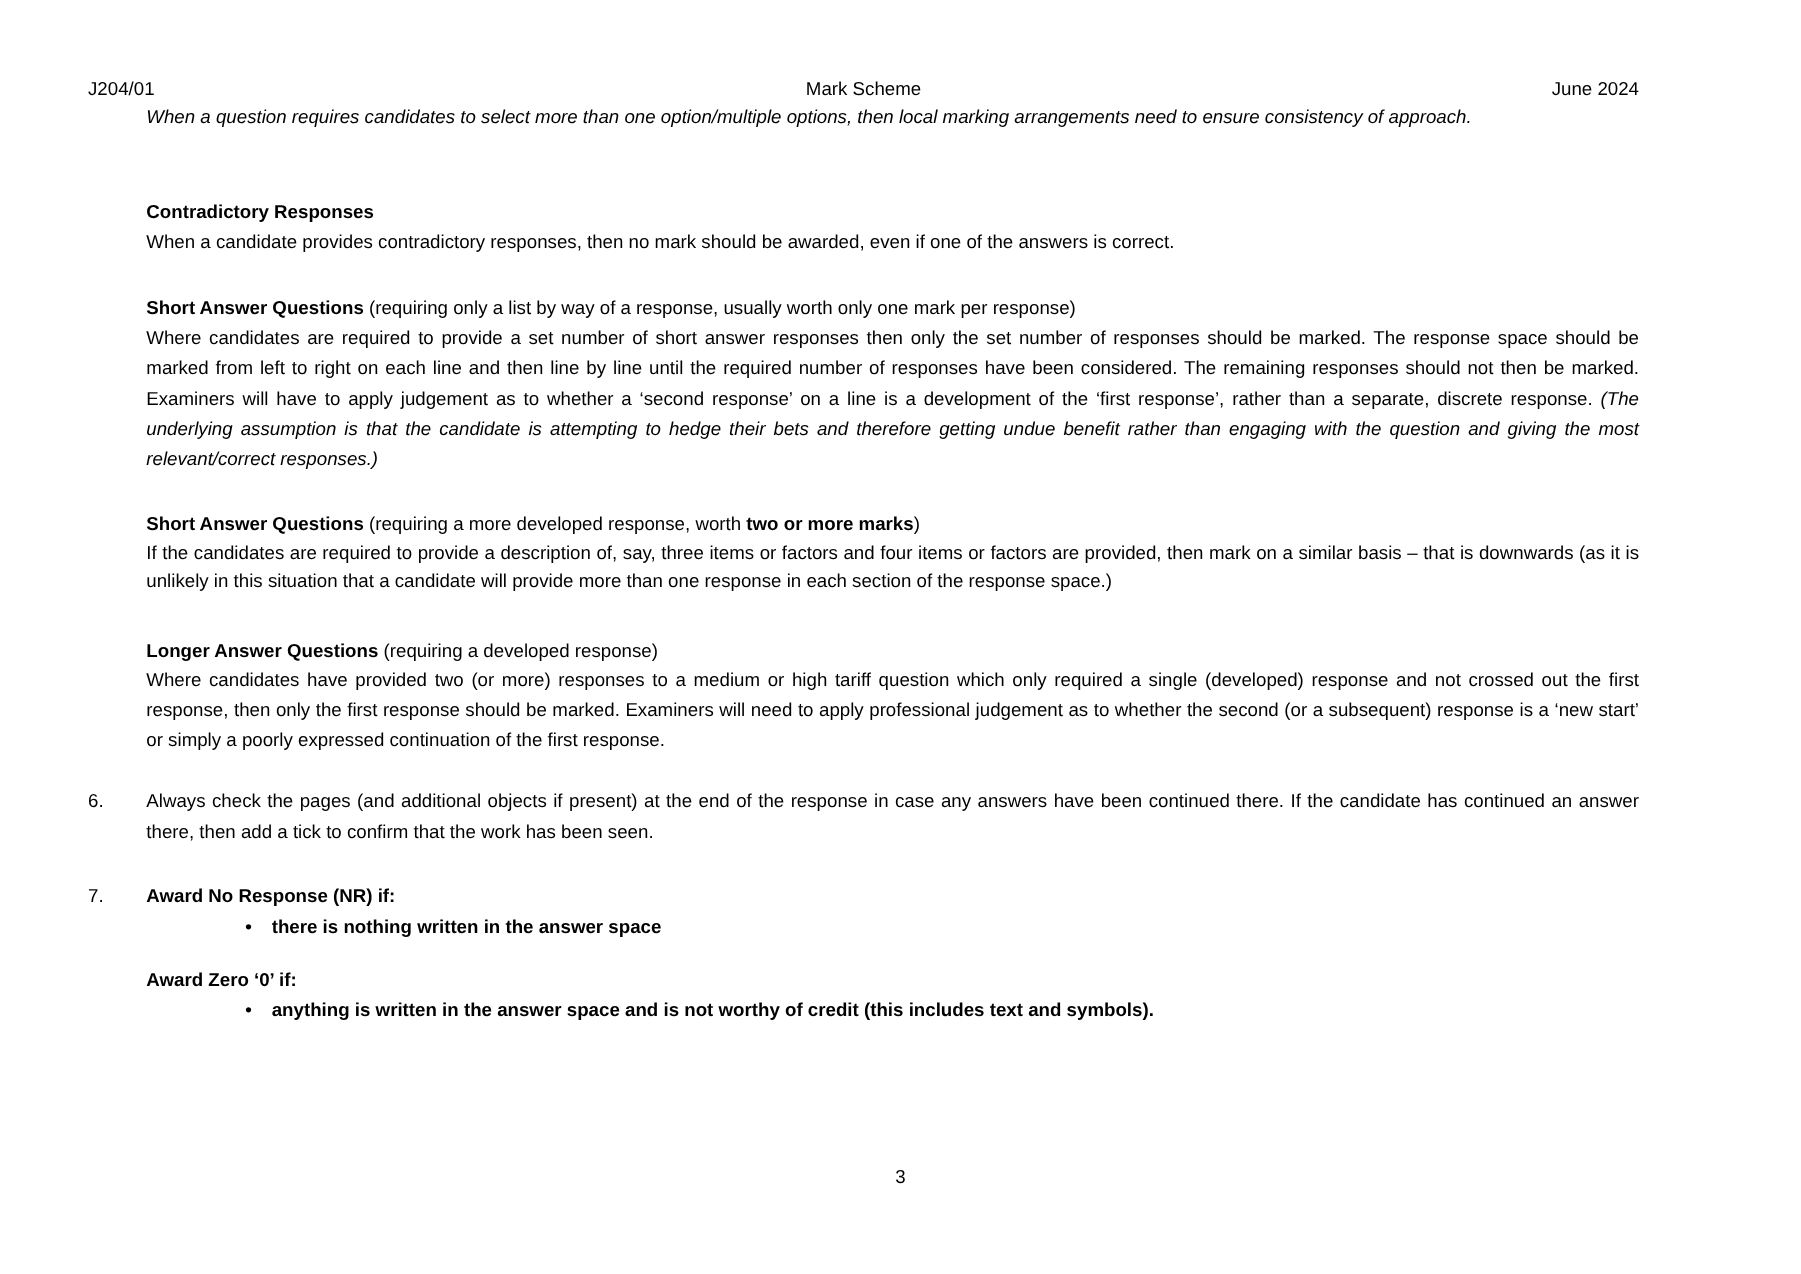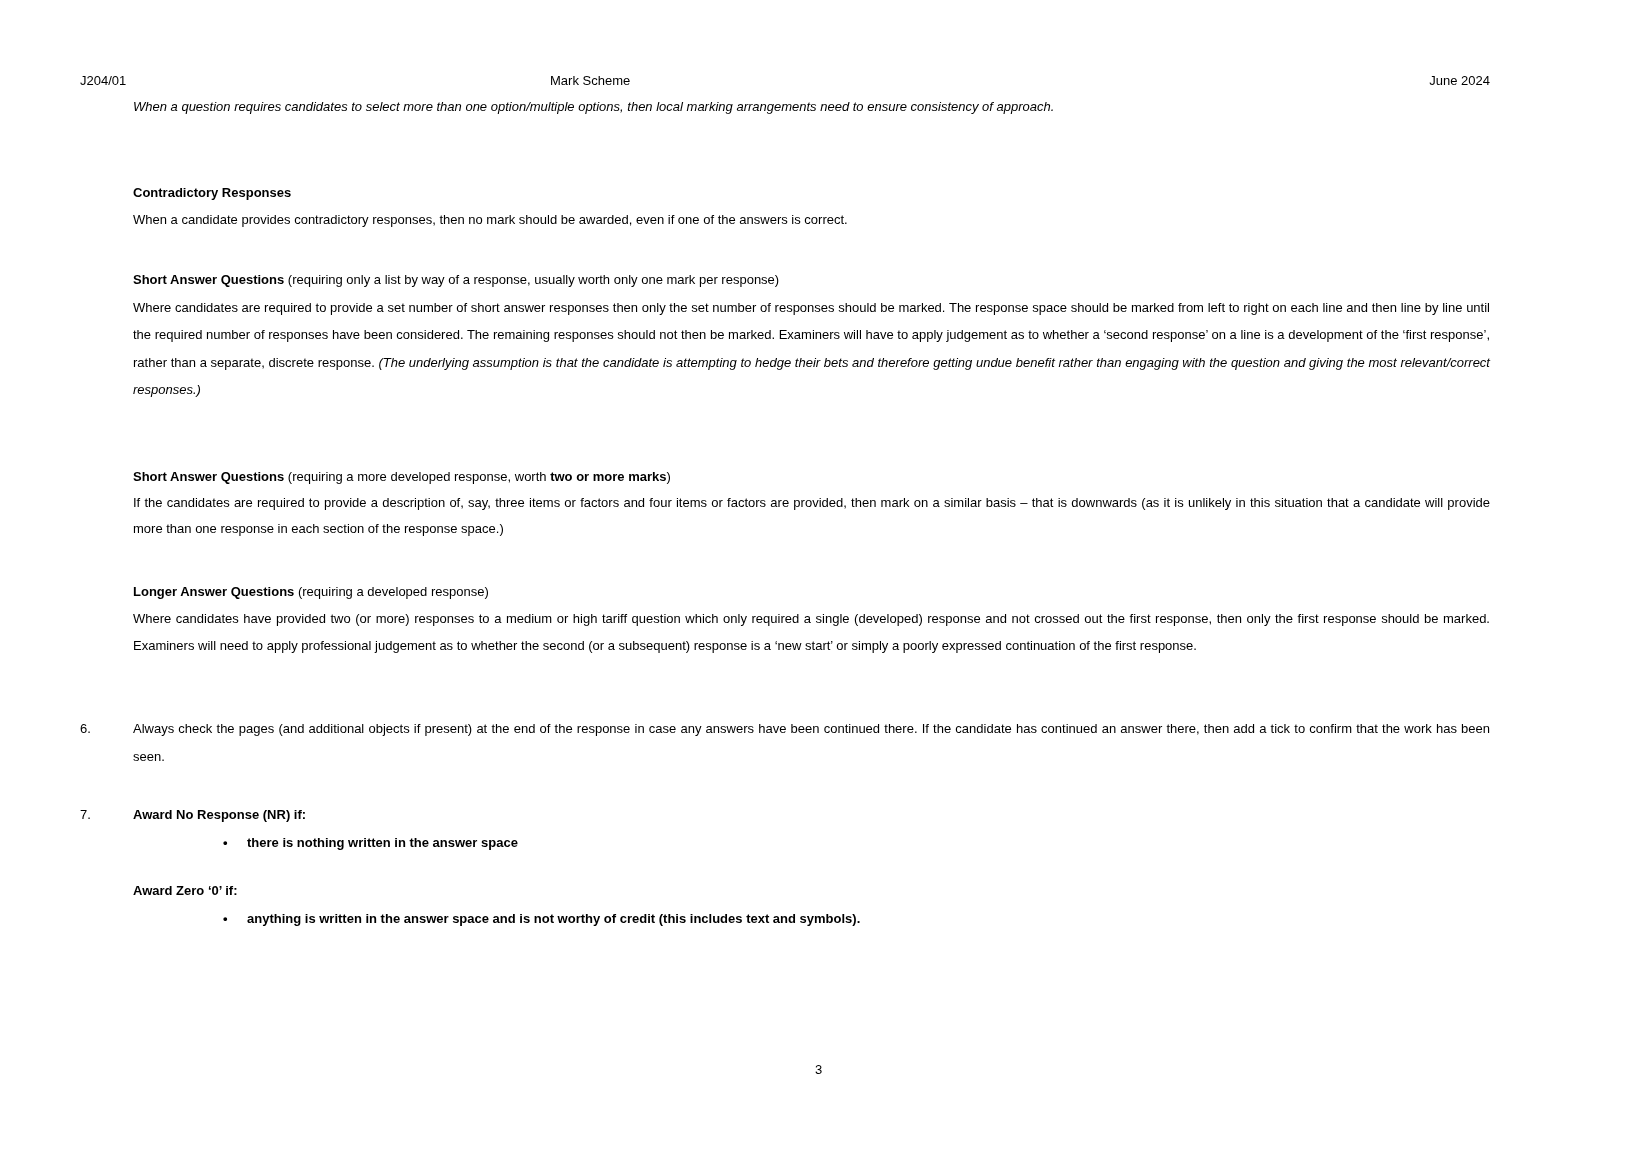--- a/index.html
+++ b/index.html
@@ -2,33 +2,33 @@
 <html><head>
 <meta charset="utf-8">
 <style>
   * { margin:0; padding:0; box-sizing:border-box; }
   html, body { background:#ffffff; }
   .page {
     position:relative;
     width:1637px; height:1158px;
     background:#ffffff;
     font-family:"Liberation Sans","DejaVu Sans",sans-serif;
-    font-size:13px;
+    font-size:17px;
     color:#000000;
     overflow:hidden;
   }
   .abs { position:absolute; left:133px; width:1357px; }
   .justify { text-align:justify; }
   .b { font-weight:bold; }
   .header {
     position:absolute; top:68px; left:80px; right:147px;
     display:flex; align-items:baseline; line-height:26px;
   }
   .header > span { flex:1 1 0; }
-  .h-center { text-align:left; }
+  .h-center { text-align:center; }
   .h-right { text-align:right; }
   .lh258 { line-height:25.8px; }
   .lh26  { line-height:26px; }
   .lh27  { line-height:27px; }
   .lh275 { line-height:27.5px; }
   .lh276 { line-height:27.6px; }
   .lh28  { line-height:28px; }
   .italic { font-style:italic; }
   .num-row { display:flex; }
   .num { flex:0 0 53px; }

